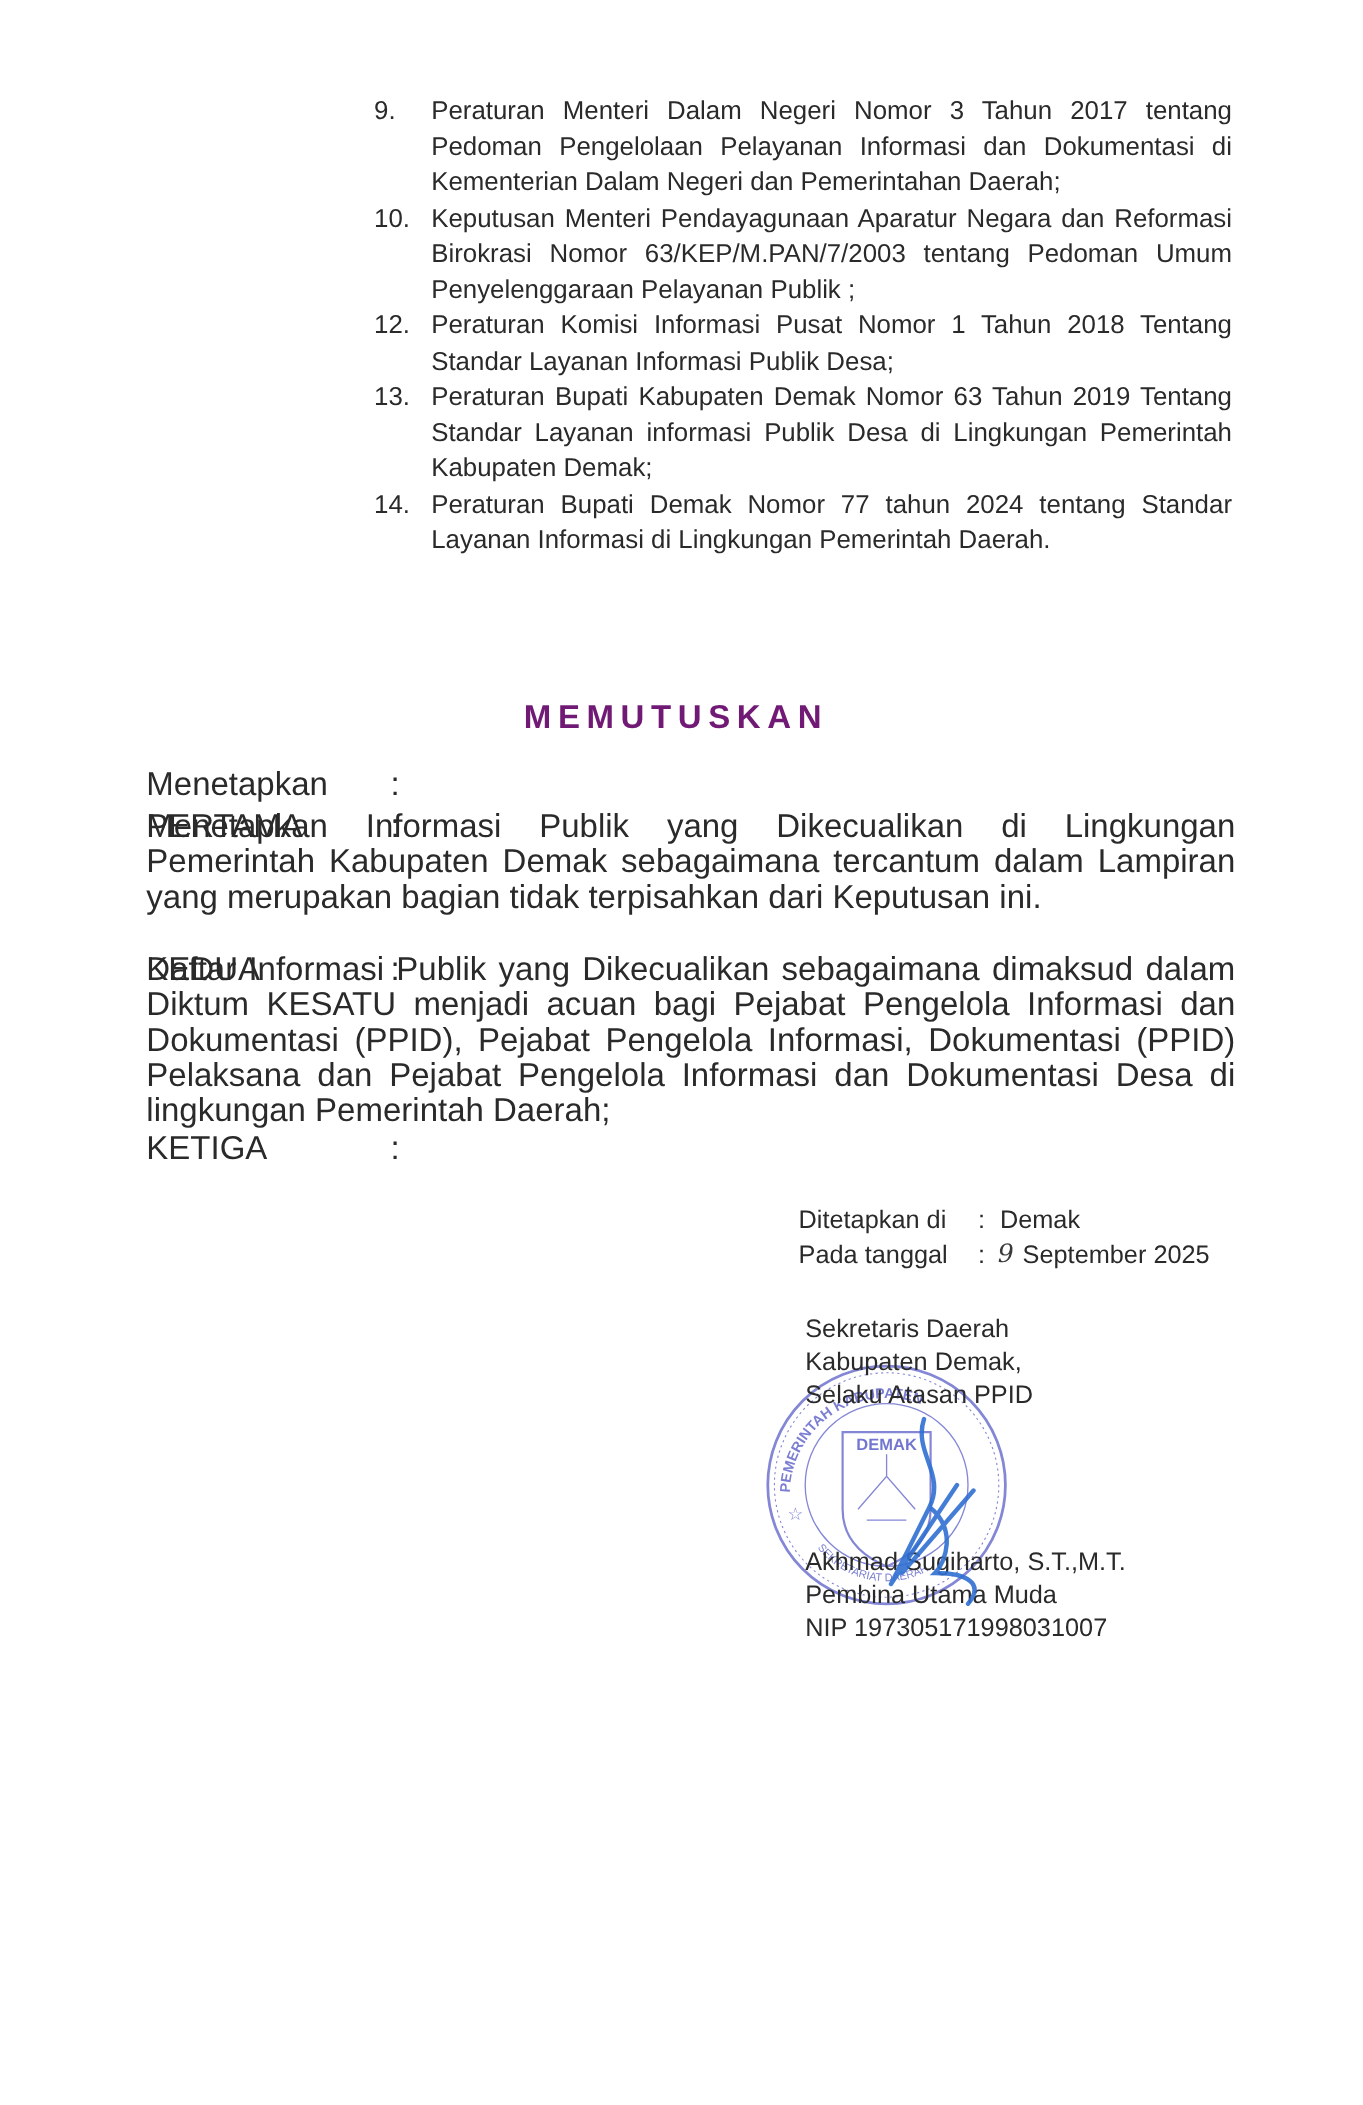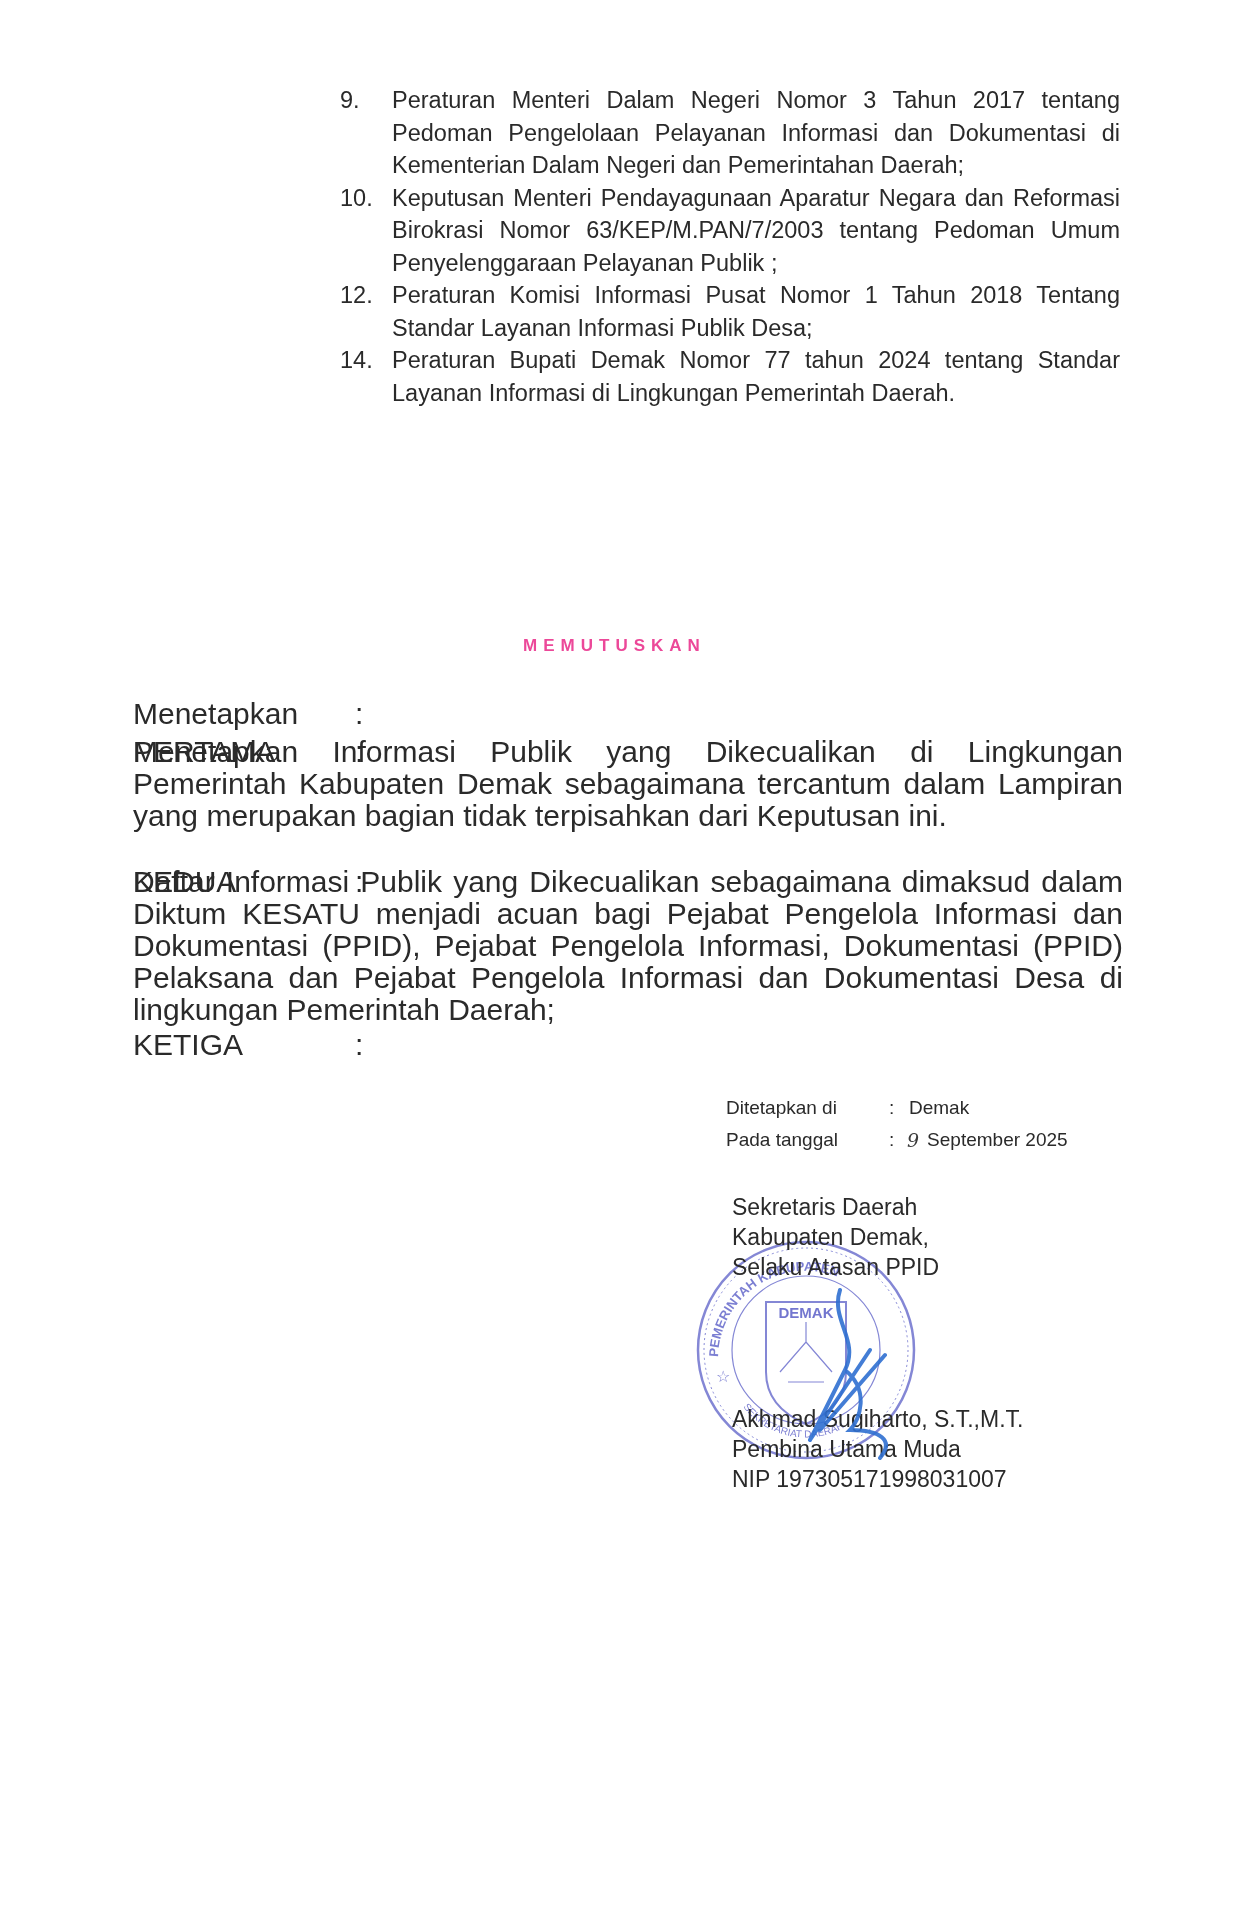--- a/index.html
+++ b/index.html
@@ -7,28 +7,28 @@
       width: 1239px; height: 1914px; position: relative; overflow: hidden;
       font-family: "Liberation Sans", sans-serif; color: #2a2a2a;
     }
     .page { position: absolute; left: 0; top: 0; width: 1239px; height: 1914px; }
     .num-list { position: absolute; left: 340px; top: 84px; width: 780px; }
     .num-item { position: relative; padding-left: 52px; font-size: 23.5px; line-height: 32.5px; text-align: justify; }
     .num-item .num { position: absolute; left: 0; top: 0; }
     .num-item .txt { display: block; text-align: justify; text-align-last: left; }
     .heading {
       position: absolute; left: 0; width: 1229px; top: 636px; text-align: center;
-      font-weight: bold; font-size: 17px; letter-spacing: 6px; color: #ec4899;
+      font-weight: bold; font-size: 30px; letter-spacing: 6px; color: #701a75;
     }
     .diktum { position: absolute; left: 133px; width: 990px; font-size: 30px; line-height: 32px; }
     .diktum .lbl { position: absolute; left: 0; top: 0; }
     .diktum .lbl.bold { font-weight: normal; }
     .diktum .colon { position: absolute; left: 222px; top: 0; }
     .diktum .body { text-align: justify; text-align-last: left; }
-    .place { position: absolute; left: 726px; top: 1092px; font-size: 19px; line-height: 32px; color: #2a2a2a; }
+    .place { position: absolute; left: 726px; top: 1092px; font-size: 23px; line-height: 32px; color: #2a2a2a; }
     .place .row { display: flex; }
     .place .k { width: 163px; }
     .place .c { width: 14px; }
     .hand9 { font-family: "DejaVu Serif", serif; font-style: italic; color: #3a3a3a; margin: 0 8px 0 4px; }
     .sign { position: absolute; left: 732px; top: 1192px; font-size: 23px; line-height: 30px; color: #2a2a2a; }
     .sign .name { margin-top: 122px; }
     .stamp { position: absolute; left: 688px; top: 1232px; width: 230px; height: 230px; }
     .signature { position: absolute; left: 800px; top: 1280px; width: 110px; height: 180px; }
   </style>
 </head>
@@ -41,20 +41,24 @@
       <span class="num">9.</span>
       <span class="txt">Peraturan Menteri Dalam Negeri Nomor 3 Tahun 2017 tentang Pedoman Pengelolaan Pelayanan Informasi dan Dokumentasi di Kementerian Dalam Negeri dan Pemerintahan Daerah;</span>
     </div>
     <div class="num-item">
       <span class="num">10.</span>
       <span class="txt">Keputusan Menteri Pendayagunaan Aparatur Negara dan Reformasi Birokrasi Nomor 63/KEP/M.PAN/7/2003 tentang Pedoman Umum Penyelenggaraan Pelayanan Publik ;</span>
     </div>
     <div class="num-item">
       <span class="num">12.</span>
       <span class="txt">Peraturan Komisi Informasi Pusat Nomor 1 Tahun 2018 Tentang Standar Layanan Informasi Publik Desa;</span>
+    </div>
+    <div class="num-item">
+      <span class="num">13.</span>
+      <span class="txt">Peraturan Bupati Kabupaten Demak Nomor 63 Tahun 2019 Tentang Standar Layanan informasi Publik  Desa di Lingkungan Pemerintah Kabupaten Demak;</span>
     </div>
     <div class="num-item">
       <span class="num">14.</span>
       <span class="txt">Peraturan Bupati Demak Nomor 77 tahun 2024 tentang Standar Layanan Informasi di Lingkungan Pemerintah Daerah.</span>
     </div>
   </div>
 
   <div class="heading">MEMUTUSKAN</div>
 
   <div class="diktum" style="top:698px">

